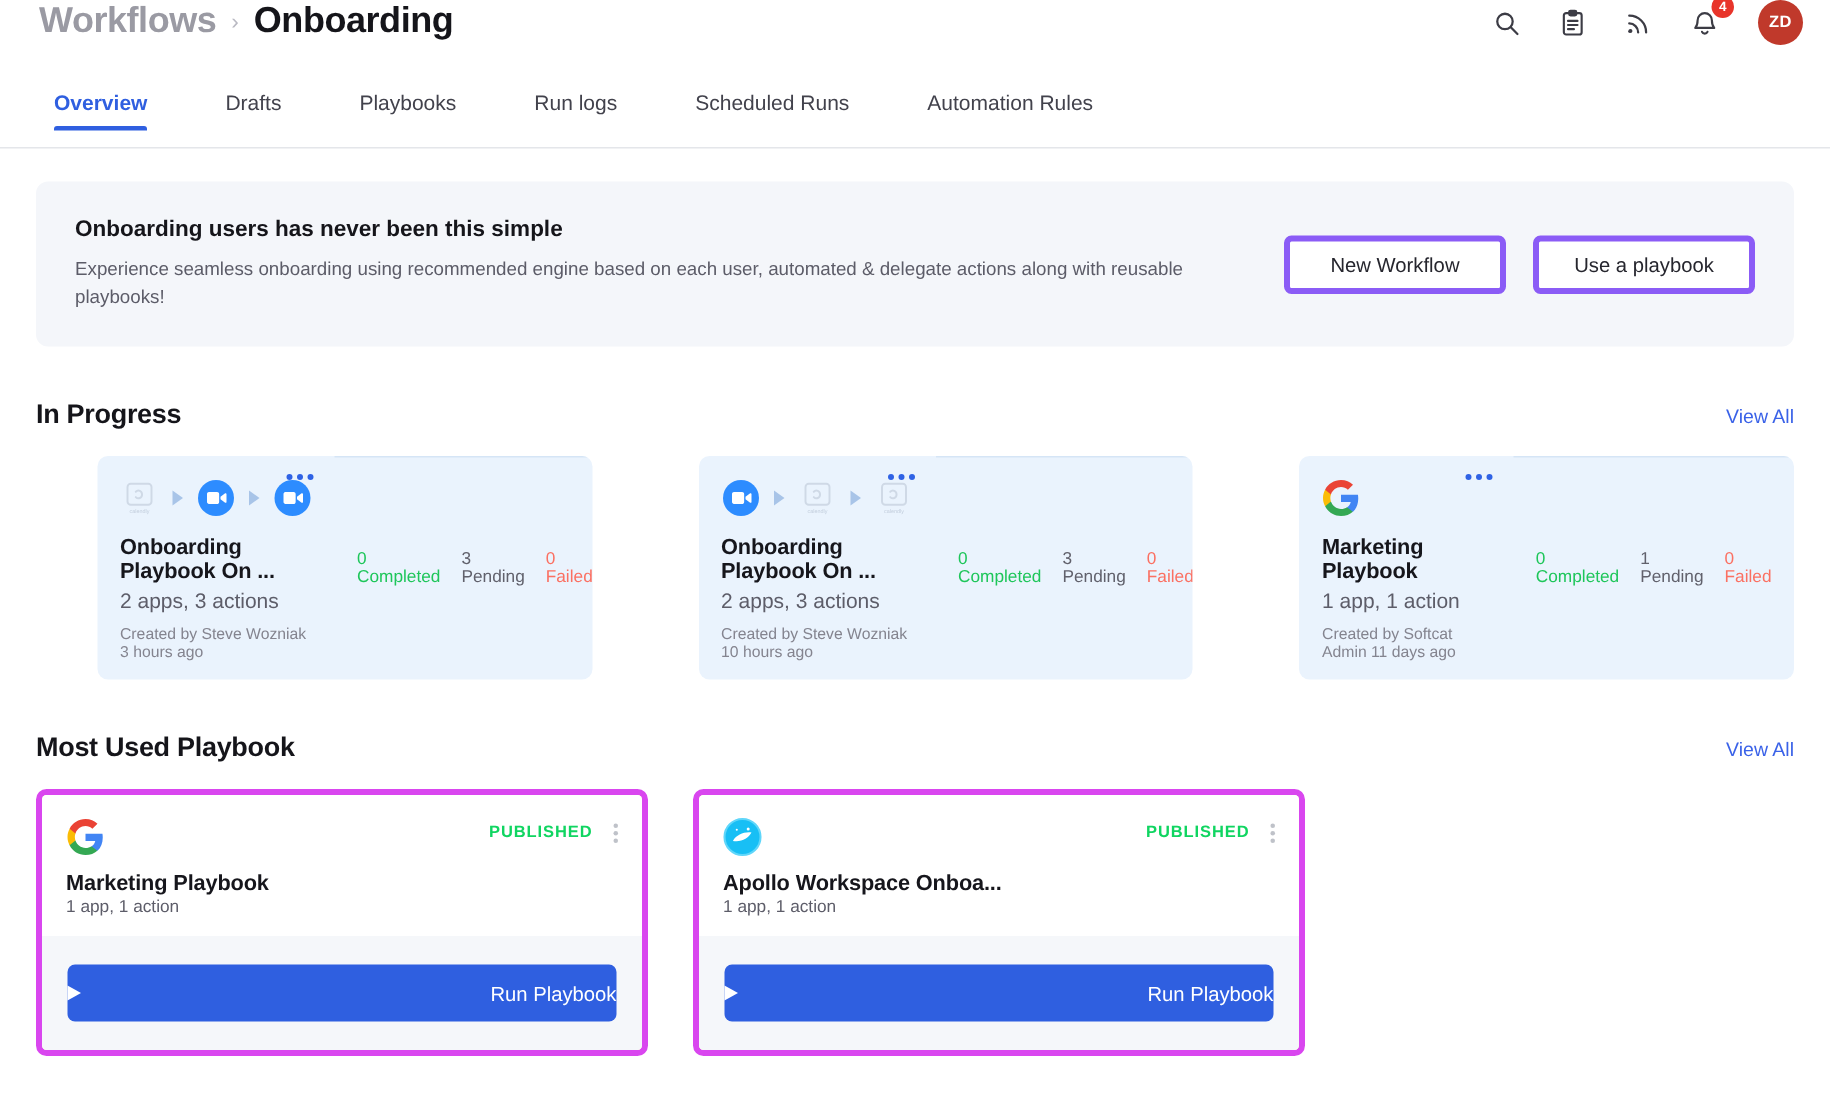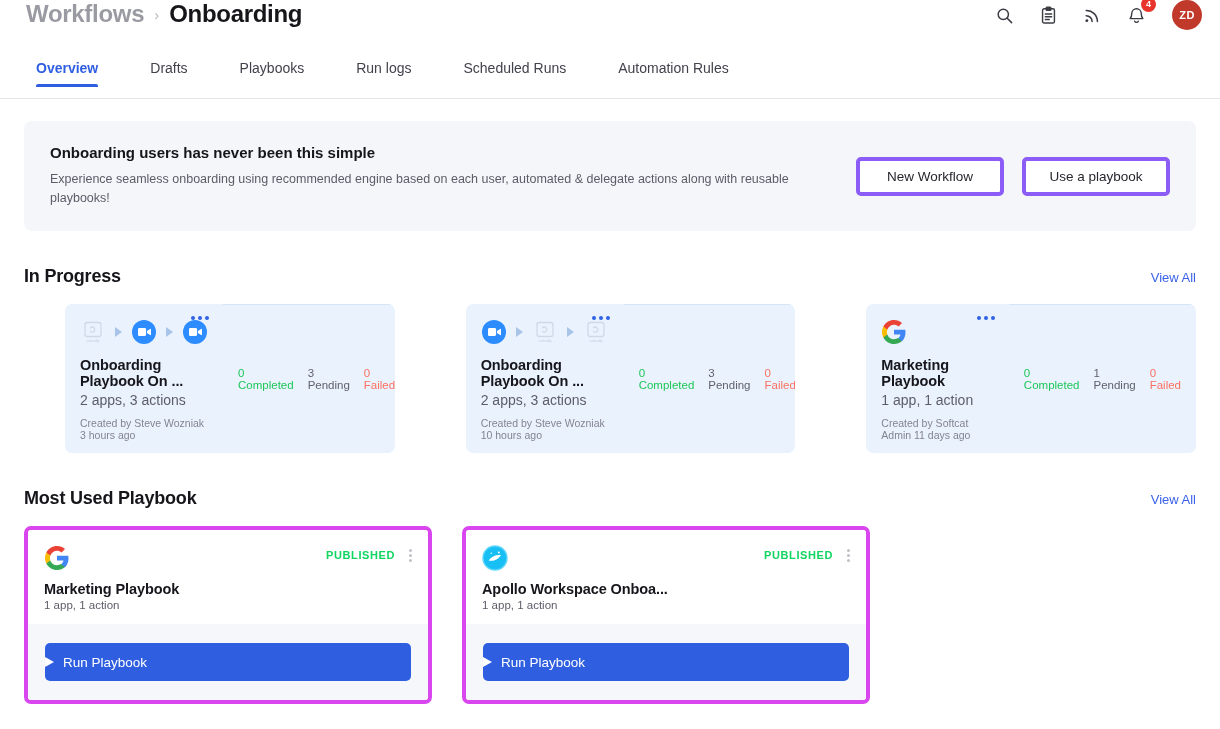--- a/index.html
+++ b/index.html
@@ -140,21 +140,21 @@
     letter-spacing: .6px; margin-right: 14px; margin-top: 4px;
   }
   .pb-kebab { display: flex; flex-direction: column; gap: 2px; cursor: pointer; margin-top: 4px; }
   .pb-kebab i { width: 3px; height: 3px; border-radius: 50%; background: #bfc2c9; display: block; }
   .pb-title { font-size: 14.5px; font-weight: 700; color: #16161c; margin-bottom: 2px; letter-spacing: -0.1px; }
   .pb-meta { font-size: 11.5px; color: #5d5d69; }
   .pb-footer { background: #f5f7fa; padding: 19px 17px; }
   .btn-run {
     width: 100%; height: 38px; border: none; border-radius: 5px;
     background: #2f5fe0; color: #fff; font-size: 13.5px;
-    display: flex; align-items: center; justify-content: flex-start; gap: 9px;
+    display: flex; align-items: center; justify-content: space-between; gap: 9px;
     cursor: pointer; font-family: "Liberation Sans", sans-serif;
   }
   .play-tri {
     width: 0; height: 0; border-left: 9px solid #fff;
     border-top: 5.5px solid transparent; border-bottom: 5.5px solid transparent;
   }
 </style>
 </head>
 <body>
 

